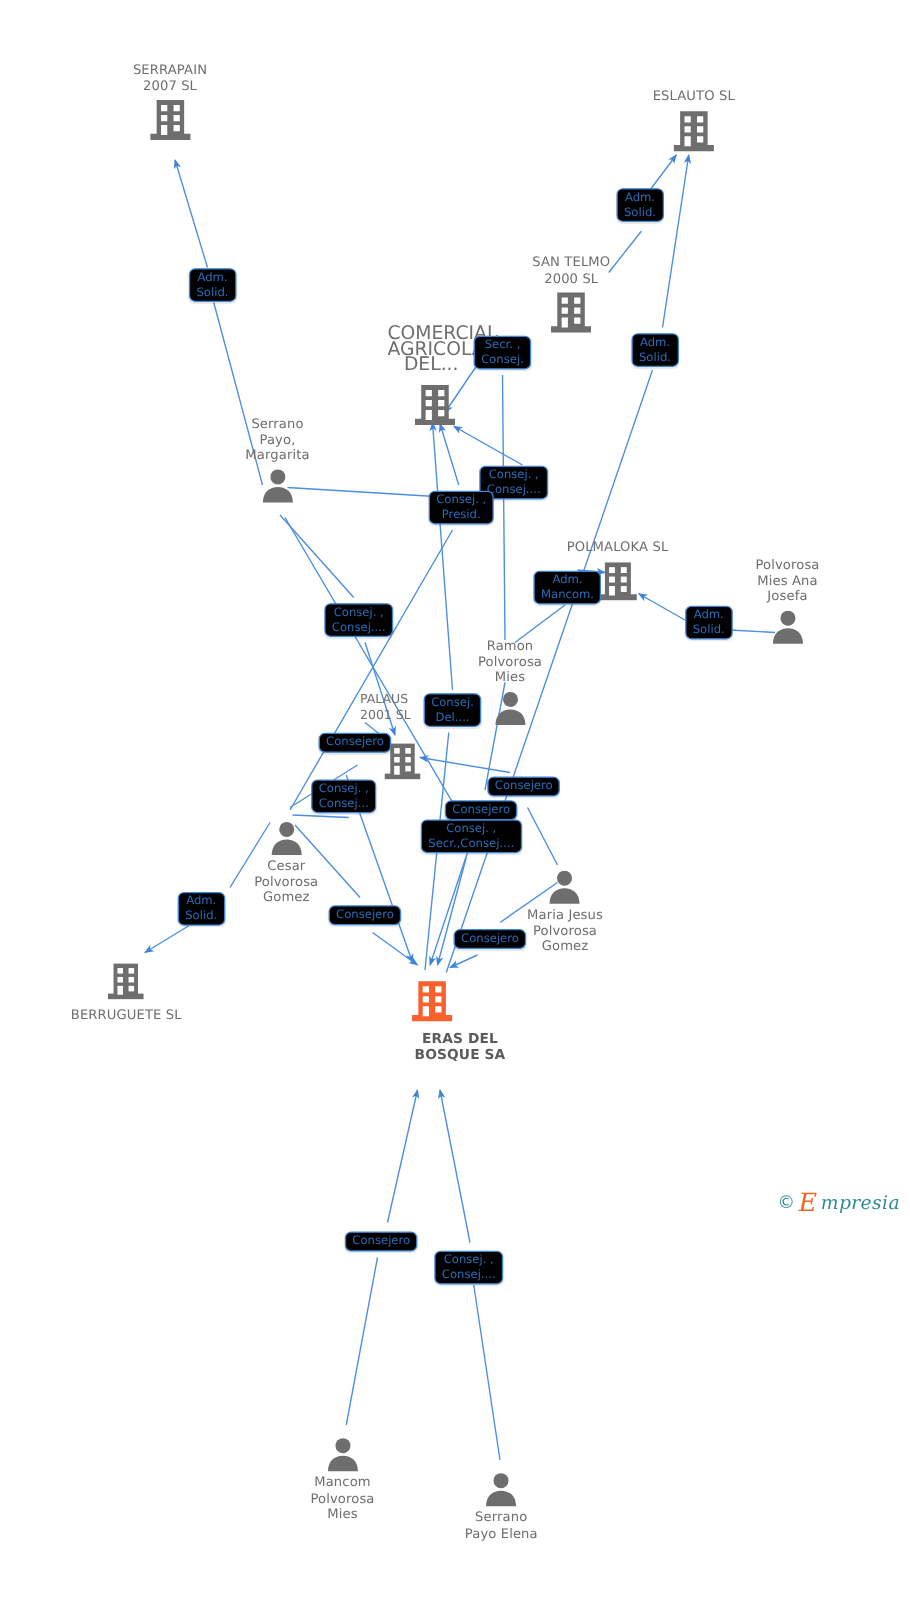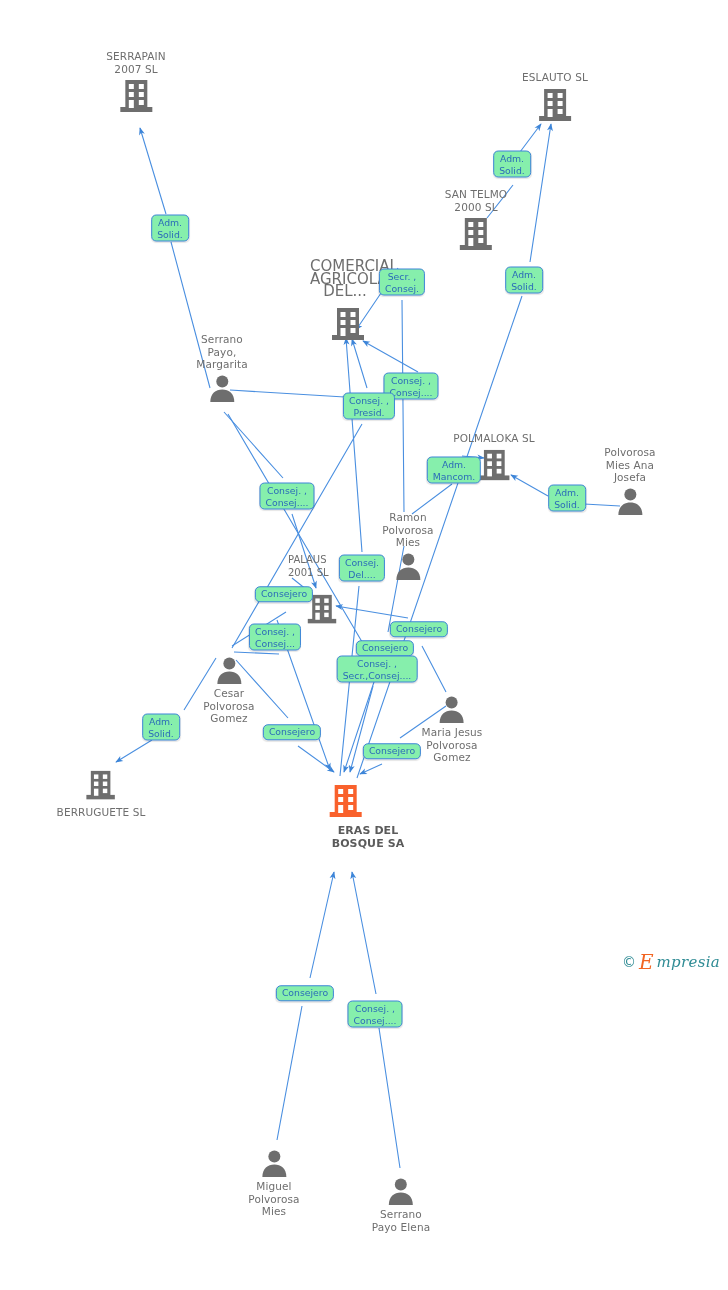--- a/index.html
+++ b/index.html
@@ -14,21 +14,21 @@
   .node .glyph{display:block;margin:0 auto;}
   .node .caption{
     display:block;color:#6e6e6e;font-size:10.5px;line-height:12.6px;
     letter-spacing:.1px;white-space:pre-line;margin-top:2px;
   }
   .node.above .caption{margin:0 0 2px 0;}
   .node.center .caption{color:#5b5b5b;font-weight:bold;font-size:11px;line-height:13px;margin-left:44px;}
 
   .edge-label{
     position:absolute;transform:translate(-50%,-50%);
-    background:#86efac;border:1px solid #3d85d8;border-radius:5px;
+    background:#000000;border:1px solid #3d85d8;border-radius:5px;
     color:#2b6cb8;font-size:9.3px;line-height:11.5px;
     padding:1px 5px;white-space:pre-line;text-align:center;
     box-shadow:0 1px 1px rgba(0,0,0,.10);
   }
 
   .watermark{position:absolute;right:8px;bottom:10px;display:flex;align-items:center;gap:3px;}
   .wm-c{color:#2e8b94;font-size:14px;line-height:14px;}
   .wm-e{color:#f26522;font-size:20px;line-height:20px;font-family:"DejaVu Serif","Liberation Serif",serif;font-style:italic;}
   .wm-rest{color:#2e8b94;font-size:15px;line-height:15px;font-family:"DejaVu Serif","Liberation Serif",serif;font-style:italic;letter-spacing:.3px;}
 </style>
@@ -109,21 +109,21 @@
       <rect x="2" y="30" width="32" height="5" fill="#6e6e6e"></rect>
       <rect x="10.5" y="7" width="5" height="5" fill="#fff"></rect>
         <rect x="20.5" y="7" width="5" height="5" fill="#fff"></rect>
       <rect x="10.5" y="15" width="5" height="5" fill="#fff"></rect>
         <rect x="20.5" y="15" width="5" height="5" fill="#fff"></rect>
       <rect x="10.5" y="23" width="5" height="8" fill="#fff"></rect>
         <rect x="20.5" y="23" width="5" height="5" fill="#fff"></rect>
     </svg>
   </div>
 
-  <div class="node above" style="left:457px;top:188px;margin-left:19px;">
+  <div class="node above" style="left:457px;top:204px;">
     <span class="caption">SAN TELMO
 2000 SL</span>
     <svg class="glyph" width="36" height="40" viewBox="0 0 36 40">
       <rect x="7" y="3" width="22" height="31" fill="#6e6e6e"></rect>
       <rect x="2" y="30" width="32" height="5" fill="#6e6e6e"></rect>
       <rect x="10.5" y="7" width="5" height="5" fill="#fff"></rect>
         <rect x="20.5" y="7" width="5" height="5" fill="#fff"></rect>
       <rect x="10.5" y="15" width="5" height="5" fill="#fff"></rect>
         <rect x="20.5" y="15" width="5" height="5" fill="#fff"></rect>
       <rect x="10.5" y="23" width="5" height="8" fill="#fff"></rect>
@@ -253,21 +253,21 @@
     <span class="caption">Maria Jesus
 Polvorosa
 Gomez</span>
   </div>
 
   <div class="node" style="left:274px;top:1148px;">
     <svg class="glyph" width="30" height="30" viewBox="0 0 30 30">
       <circle cx="15" cy="8.5" r="6" fill="#6e6e6e"></circle>
       <path d="M3,29 C3,20.5 8.4,16.5 15,16.5 C21.6,16.5 27,20.5 27,29 Z" fill="#6e6e6e"></path>
     </svg>
-    <span class="caption">Miguel
+    <span class="caption">Mancom
 Polvorosa
 Mies</span>
   </div>
 
   <div class="node" style="left:401px;top:1176px;">
     <svg class="glyph" width="30" height="30" viewBox="0 0 30 30">
       <circle cx="15" cy="8.5" r="6" fill="#6e6e6e"></circle>
       <path d="M3,29 C3,20.5 8.4,16.5 15,16.5 C21.6,16.5 27,20.5 27,29 Z" fill="#6e6e6e"></path>
     </svg>
     <span class="caption">Serrano

